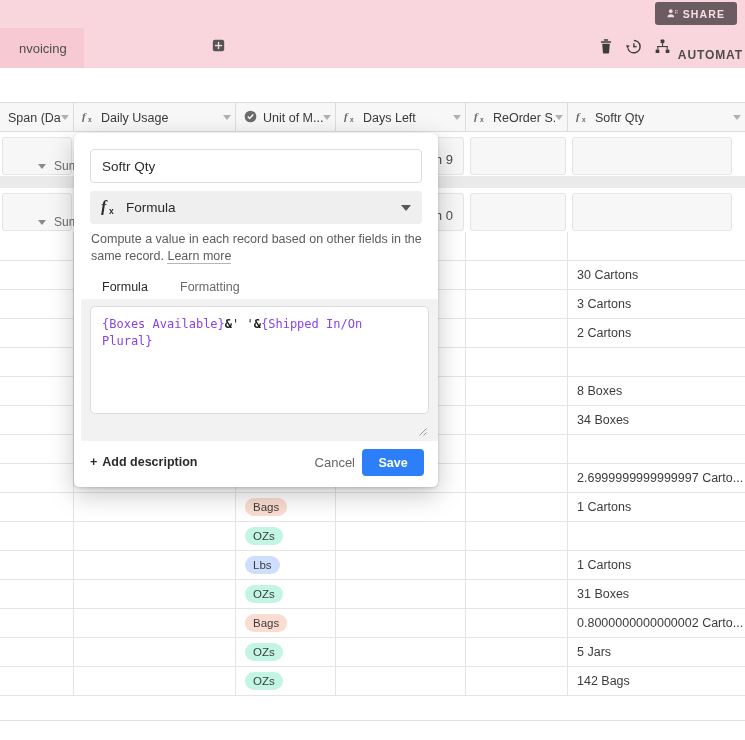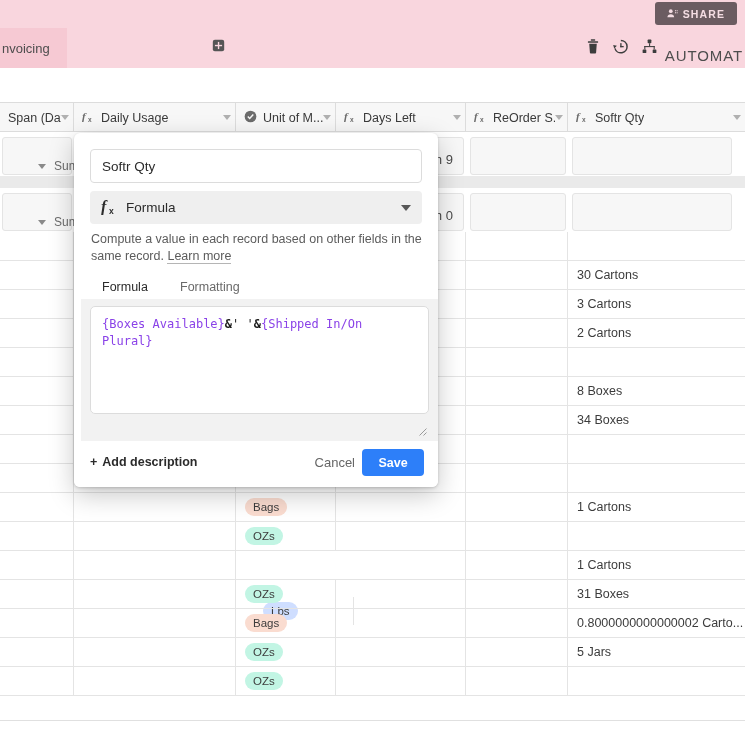--- a/index.html
+++ b/index.html
@@ -37,37 +37,37 @@
     width: 745px; height: 40px;
     background: #f9d6de;
   }
   .tabs { position: absolute; left: 0; top: 0; display: flex; height: 40px; }
   .tab {
     height: 40px; display: flex; align-items: center;
     padding: 0 17px;
     font-size: 13px; color: #4d4d4d;
     cursor: pointer; white-space: nowrap;
   }
-  .tab.t0 { background: #f6c9d3; padding-left: 2px; }
+  .tab.t0 { background: #f6c9d3; padding-left: 19px; }
   .tab.t1 { background: #f4c1cd; }
   .add-tab {
     position: absolute; left: 210px; top: 11px;
     width: 16px; height: 16px;
     display: flex; align-items: center; justify-content: center;
     cursor: pointer;
   }
   .right-icons {
     position: absolute; right: 0; top: 0; height: 40px;
     display: flex; align-items: center; gap: 14px;
     padding-right: 2px;
   }
   .right-icons .ic { cursor: pointer; display: block; }
   .automate-lbl {
-    font-size: 15px; color: #4d4d4d; letter-spacing: 0.9px;
-    font-weight: 400; white-space: nowrap; margin-left: -6px; margin-top: 14px;
+    font-size: 12px; color: #4d4d4d; letter-spacing: 0.9px;
+    font-weight: 700; white-space: nowrap; margin-left: -6px; margin-top: 14px;
   }
 
   
   .gap { position: absolute; left: 0; top: 68px; width: 745px; height: 34px; background: #fff; }
 
   
   .grid { position: absolute; left: 0; top: 102px; width: 745px; height: 616px; background: #fff; }
 
   .header-row {
     position: absolute; left: 0; top: 0; width: 745px; height: 30px;
@@ -449,20 +449,21 @@
         <div class="dcell" style="left: 466px; width: 102px;"></div>
       </div>
       <div class="drow">
         <div class="dcell" style="left: 0px; width: 74px;"></div>
         <div class="dcell" style="left: 74px; width: 162px;"></div>
         <div class="dcell" style="left: 236px; width: 100px;">
           <span class="pill" style="background: rgb(250, 220, 208);">Bags</span>
         </div>
         <div class="dcell" style="left: 336px; width: 130px;"></div>
         <div class="dcell" style="left: 466px; width: 102px;"></div>
+        <div class="dcell" style="left: 568px; width: 177px; border-right: none;">2.6999999999999997 Carto...</div>
       </div>
       <div class="drow">
         <div class="dcell" style="left: 0px; width: 74px;"></div>
         <div class="dcell" style="left: 74px; width: 162px;"></div>
         <div class="dcell" style="left: 236px; width: 100px;">
           <span class="pill" style="background: rgb(250, 220, 208);">Bags</span>
         </div>
         <div class="dcell" style="left: 336px; width: 130px;"></div>
         <div class="dcell" style="left: 466px; width: 102px;"></div>
         <div class="dcell" style="left: 568px; width: 177px; border-right: none;">1 Cartons</div>
@@ -472,21 +473,21 @@
         <div class="dcell" style="left: 74px; width: 162px;"></div>
         <div class="dcell" style="left: 236px; width: 100px;">
           <span class="pill" style="background: rgb(194, 245, 228);">OZs</span>
         </div>
         <div class="dcell" style="left: 336px; width: 130px;"></div>
         <div class="dcell" style="left: 466px; width: 102px;"></div>
       </div>
       <div class="drow">
         <div class="dcell" style="left: 0px; width: 74px;"></div>
         <div class="dcell" style="left: 74px; width: 162px;"></div>
-        <div class="dcell" style="left: 254px; width: 100px; margin-top: 46px;">
+        <div class="dcell" style="left: 236px; width: 100px;">
           <span class="pill" style="background: rgb(207, 222, 255);">Lbs</span>
         </div>
         <div class="dcell" style="left: 336px; width: 130px;"></div>
         <div class="dcell" style="left: 466px; width: 102px;"></div>
         <div class="dcell" style="left: 568px; width: 177px; border-right: none;">1 Cartons</div>
       </div>
       <div class="drow">
         <div class="dcell" style="left: 0px; width: 74px;"></div>
         <div class="dcell" style="left: 74px; width: 162px;"></div>
         <div class="dcell" style="left: 236px; width: 100px;">
@@ -517,20 +518,21 @@
         <div class="dcell" style="left: 568px; width: 177px; border-right: none;">5 Jars</div>
       </div>
       <div class="drow">
         <div class="dcell" style="left: 0px; width: 74px;"></div>
         <div class="dcell" style="left: 74px; width: 162px;"></div>
         <div class="dcell" style="left: 236px; width: 100px;">
           <span class="pill" style="background: rgb(194, 245, 228);">OZs</span>
         </div>
         <div class="dcell" style="left: 336px; width: 130px;"></div>
         <div class="dcell" style="left: 466px; width: 102px;"></div>
+        <div class="dcell" style="left: 568px; width: 177px; border-right: none;">142 Bags</div>
       </div>
     </div>
 
   <div class="footrow"></div>
   <div class="footline"></div>
 </div>
 
 <div class="dialog">
 
   <input class="name-input" type="text" value="Softr Qty" style="">

